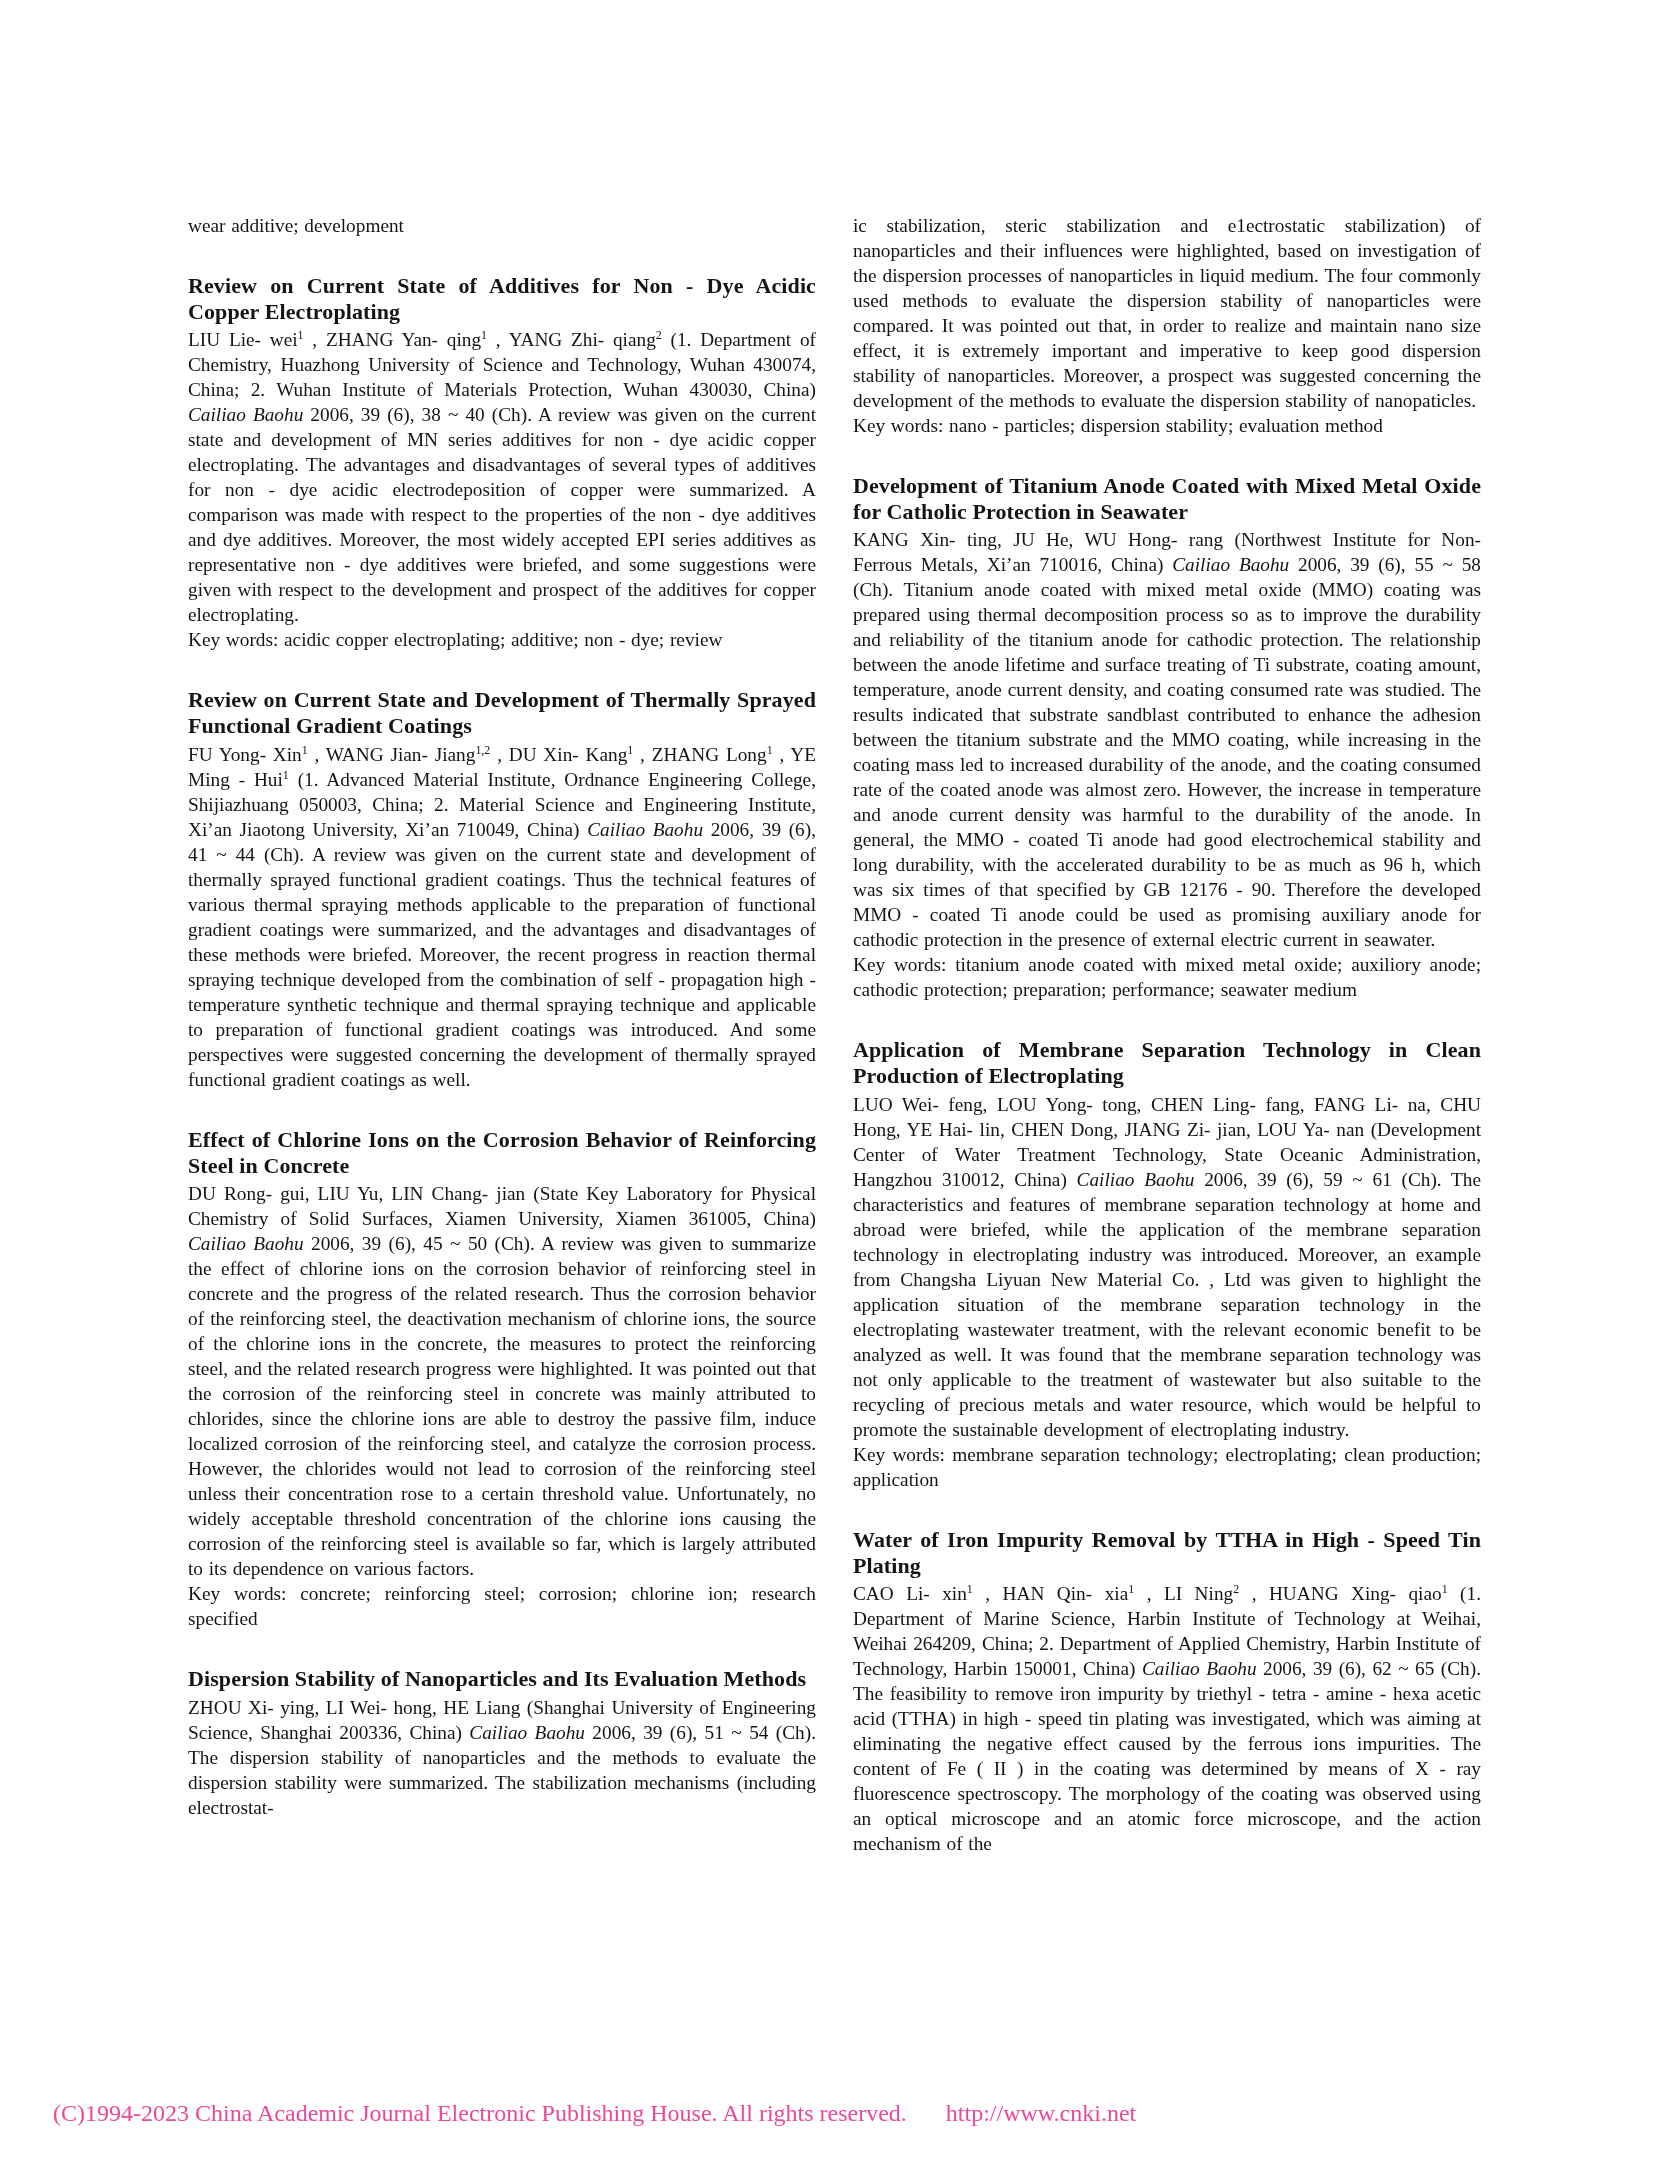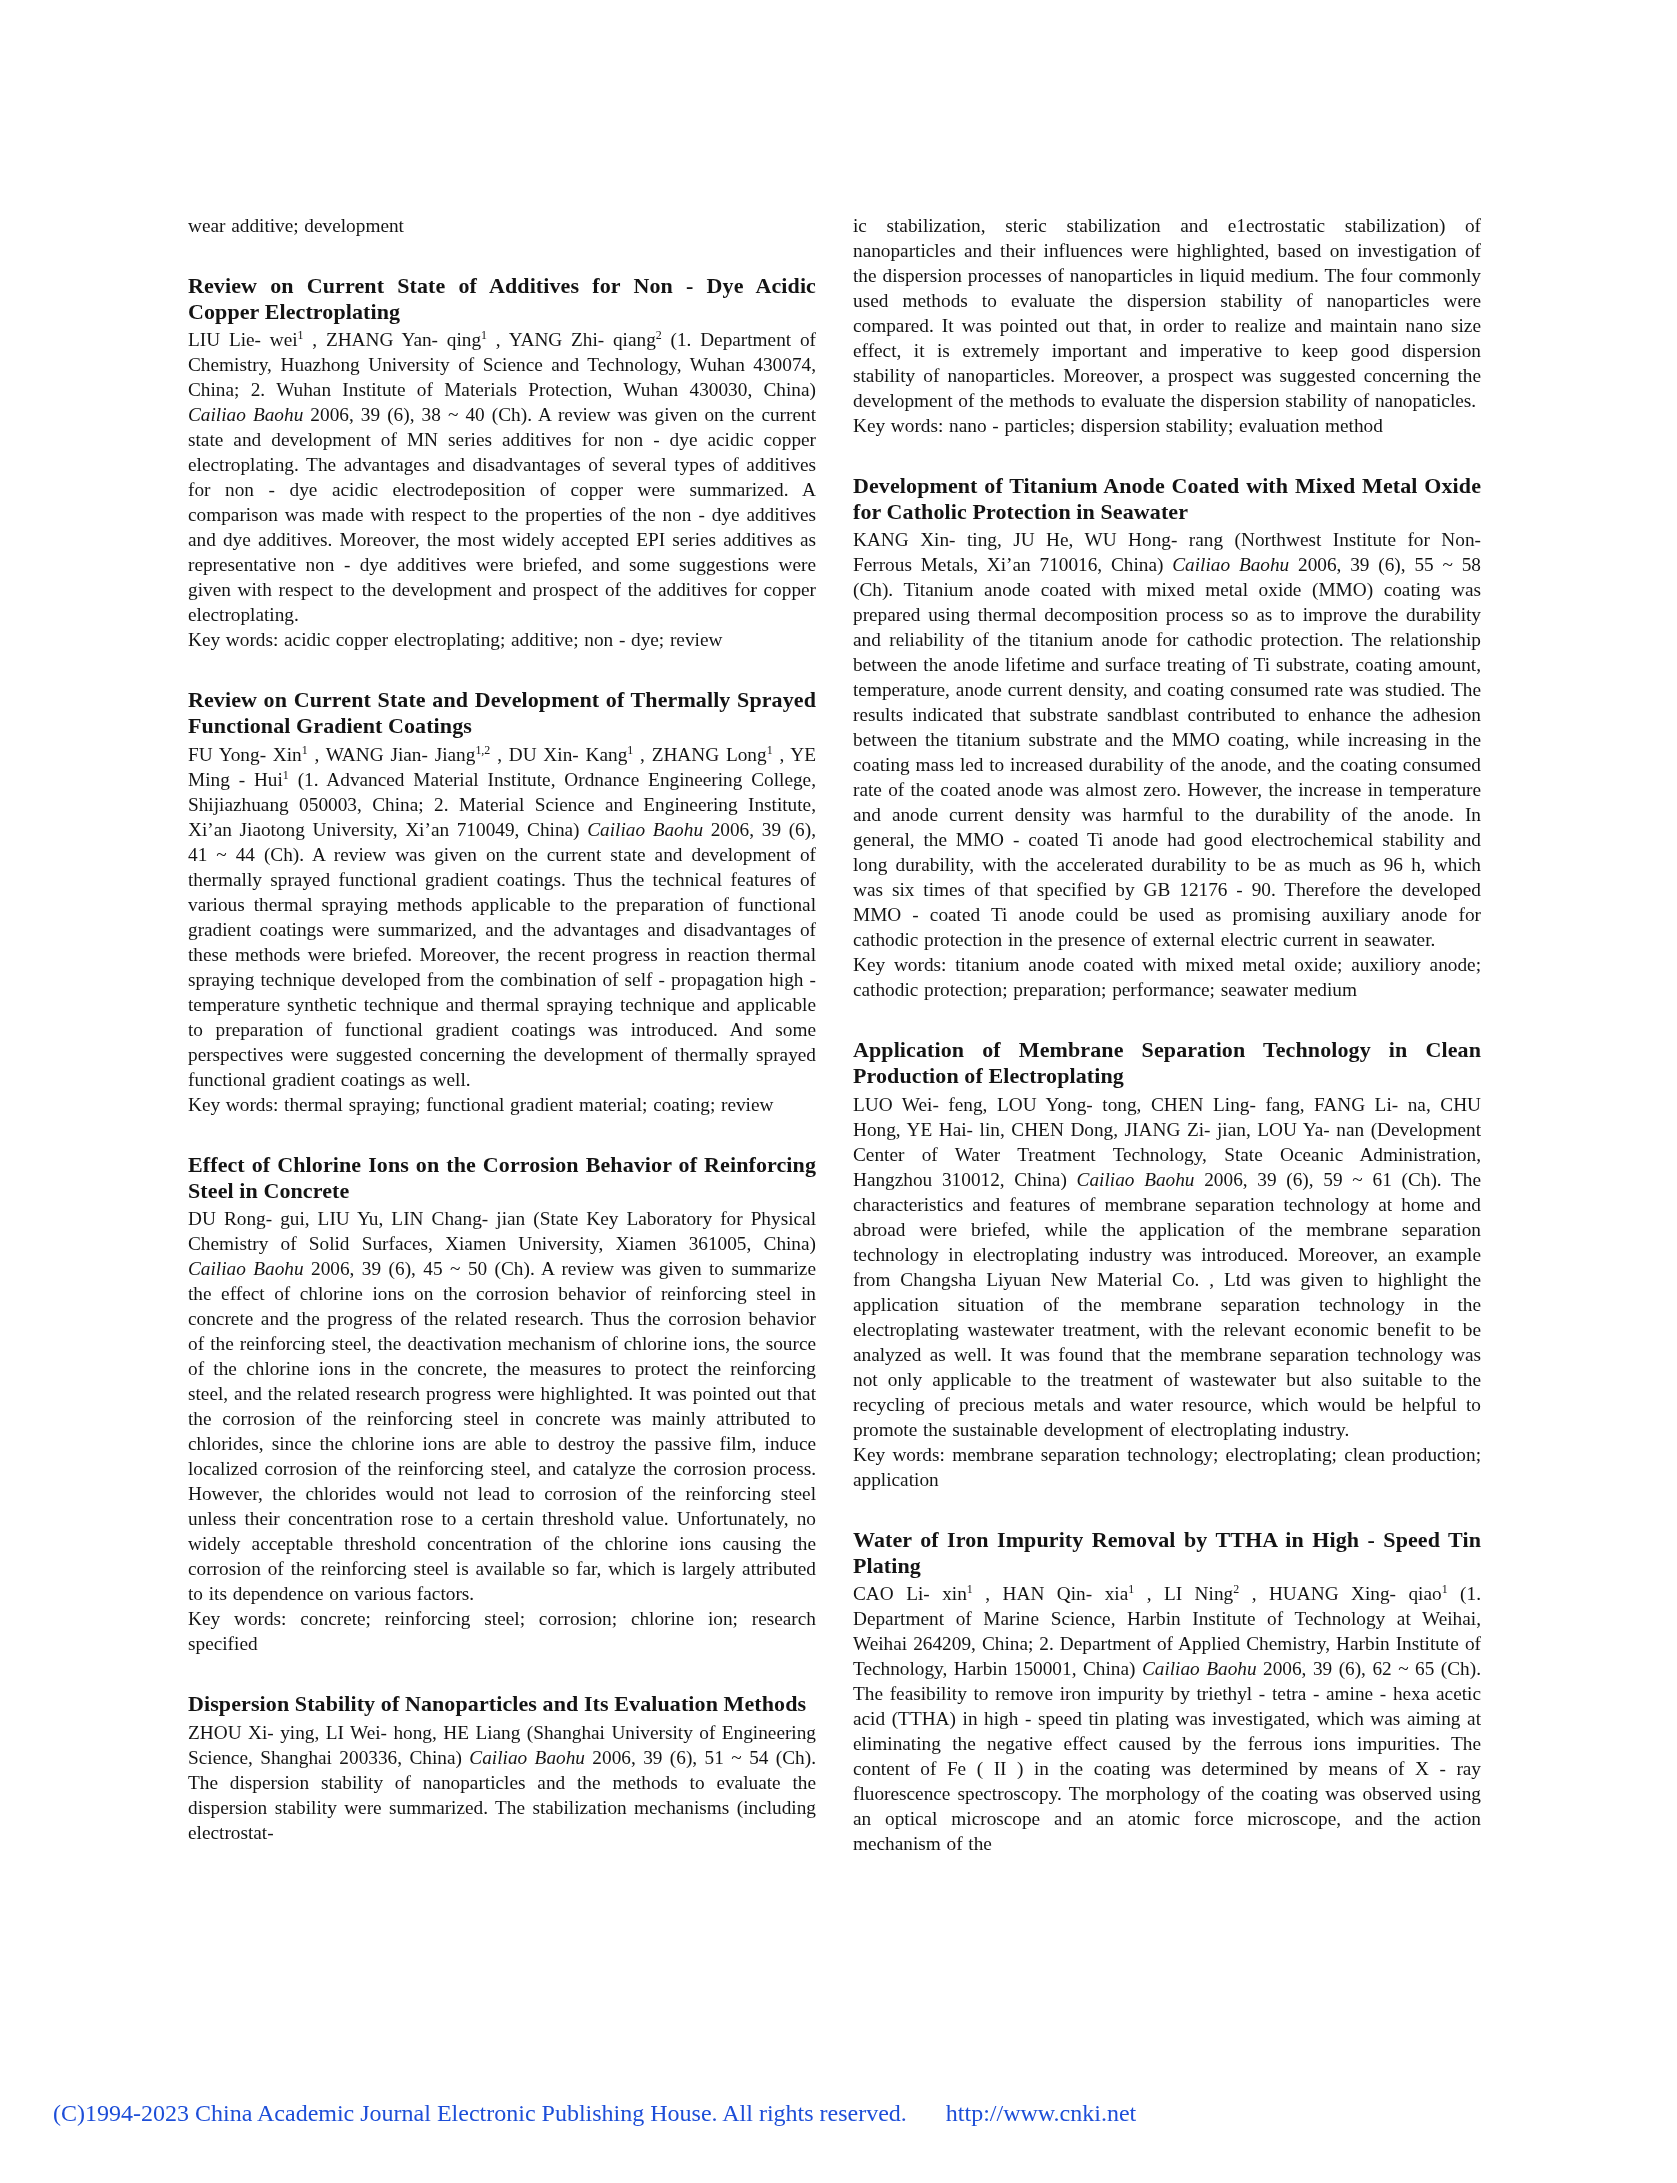--- a/index.html
+++ b/index.html
@@ -52,21 +52,21 @@
     vertical-align: super;
     font-size: 0.62em;
     line-height: 0;
   }
   .page-footer {
     position: absolute;
     left: 53px;
     top: 2099px;
     font-size: 24px;
     line-height: 29px;
-    color: #1d4ed8;
+    color: #ec4899;
     white-space: nowrap;
     font-family: "Liberation Serif", "DejaVu Serif", serif;
   }
   .footer-gap { display: inline-block; width: 39px; }
 </style>
 </head>
 <body>
 
 <div class="page">
 
@@ -80,21 +80,20 @@
 
       <section class="entry">
         <h3 class="abstract-title">Review on Current State of Additives for Non - Dye Acidic Copper Electroplating</h3>
         <p class="abstract-body"><span>LIU Lie- wei</span><span class="run-sup">1</span><span> , ZHANG Yan- qing</span><span class="run-sup">1</span><span> , YANG Zhi- qiang</span><span class="run-sup">2</span><span> (1. Department of Chemistry, Huazhong University of Science and Technology, Wuhan 430074, China; 2. Wuhan Institute of Materials Protection, Wuhan 430030, China) </span><span class="run-i">Cailiao Baohu</span><span> 2006, 39 (6), 38 ~ 40 (Ch). A review was given on the current state and development of MN series additives for non - dye acidic copper electroplating. The advantages and disadvantages of several types of additives for non - dye acidic electrodeposition of copper were summarized. A comparison was made with respect to the properties of the non - dye additives and dye additives. Moreover, the most widely accepted EPI series additives as representative non - dye additives were briefed, and some suggestions were given with respect to the development and prospect of the additives for copper electroplating.</span></p>
         <p class="abstract-keywords">Key words: acidic copper electroplating; additive; non - dye; review</p>
       </section>
 
       <section class="entry">
         <h3 class="abstract-title">Review on Current State and Development of Thermally Sprayed Functional Gradient Coatings</h3>
         <p class="abstract-body"><span>FU Yong- Xin</span><span class="run-sup">1</span><span> , WANG Jian- Jiang</span><span class="run-sup">1,2</span><span> , DU Xin- Kang</span><span class="run-sup">1</span><span> , ZHANG Long</span><span class="run-sup">1</span><span> , YE Ming - Hui</span><span class="run-sup">1</span><span> (1. Advanced Material Institute, Ordnance Engineering College, Shijiazhuang 050003, China; 2. Material Science and Engineering Institute, Xi’an Jiaotong University, Xi’an 710049, China) </span><span class="run-i">Cailiao Baohu</span><span> 2006, 39 (6), 41 ~ 44 (Ch). A review was given on the current state and development of thermally sprayed functional gradient coatings. Thus the technical features of various thermal spraying methods applicable to the preparation of functional gradient coatings were summarized, and the advantages and disadvantages of these methods were briefed. Moreover, the recent progress in reaction thermal spraying technique developed from the combination of self - propagation high - temperature synthetic technique and thermal spraying technique and applicable to preparation of functional gradient coatings was introduced. And some perspectives were suggested concerning the development of thermally sprayed functional gradient coatings as well.</span></p>
-        <p class="abstract-keywords">Key words: thermal spraying; functional gradient material; coating; review</p>
       </section>
 
       <section class="entry">
         <h3 class="abstract-title">Effect of Chlorine Ions on the Corrosion Behavior of Reinforcing Steel in Concrete</h3>
         <p class="abstract-body"><span>DU Rong- gui, LIU Yu, LIN Chang- jian (State Key Laboratory for Physical Chemistry of Solid Surfaces, Xiamen University, Xiamen 361005, China) </span><span class="run-i">Cailiao Baohu</span><span> 2006, 39 (6), 45 ~ 50 (Ch). A review was given to summarize the effect of chlorine ions on the corrosion behavior of reinforcing steel in concrete and the progress of the related research. Thus the corrosion behavior of the reinforcing steel, the deactivation mechanism of chlorine ions, the source of the chlorine ions in the concrete, the measures to protect the reinforcing steel, and the related research progress were highlighted. It was pointed out that the corrosion of the reinforcing steel in concrete was mainly attributed to chlorides, since the chlorine ions are able to destroy the passive film, induce localized corrosion of the reinforcing steel, and catalyze the corrosion process. However, the chlorides would not lead to corrosion of the reinforcing steel unless their concentration rose to a certain threshold value. Unfortunately, no widely acceptable threshold concentration of the chlorine ions causing the corrosion of the reinforcing steel is available so far, which is largely attributed to its dependence on various factors.</span></p>
         <p class="abstract-keywords">Key words: concrete; reinforcing steel; corrosion; chlorine ion; research specified</p>
       </section>
 
       <section class="entry">
         <h3 class="abstract-title">Dispersion Stability of Nanoparticles and Its Evaluation Methods</h3>

